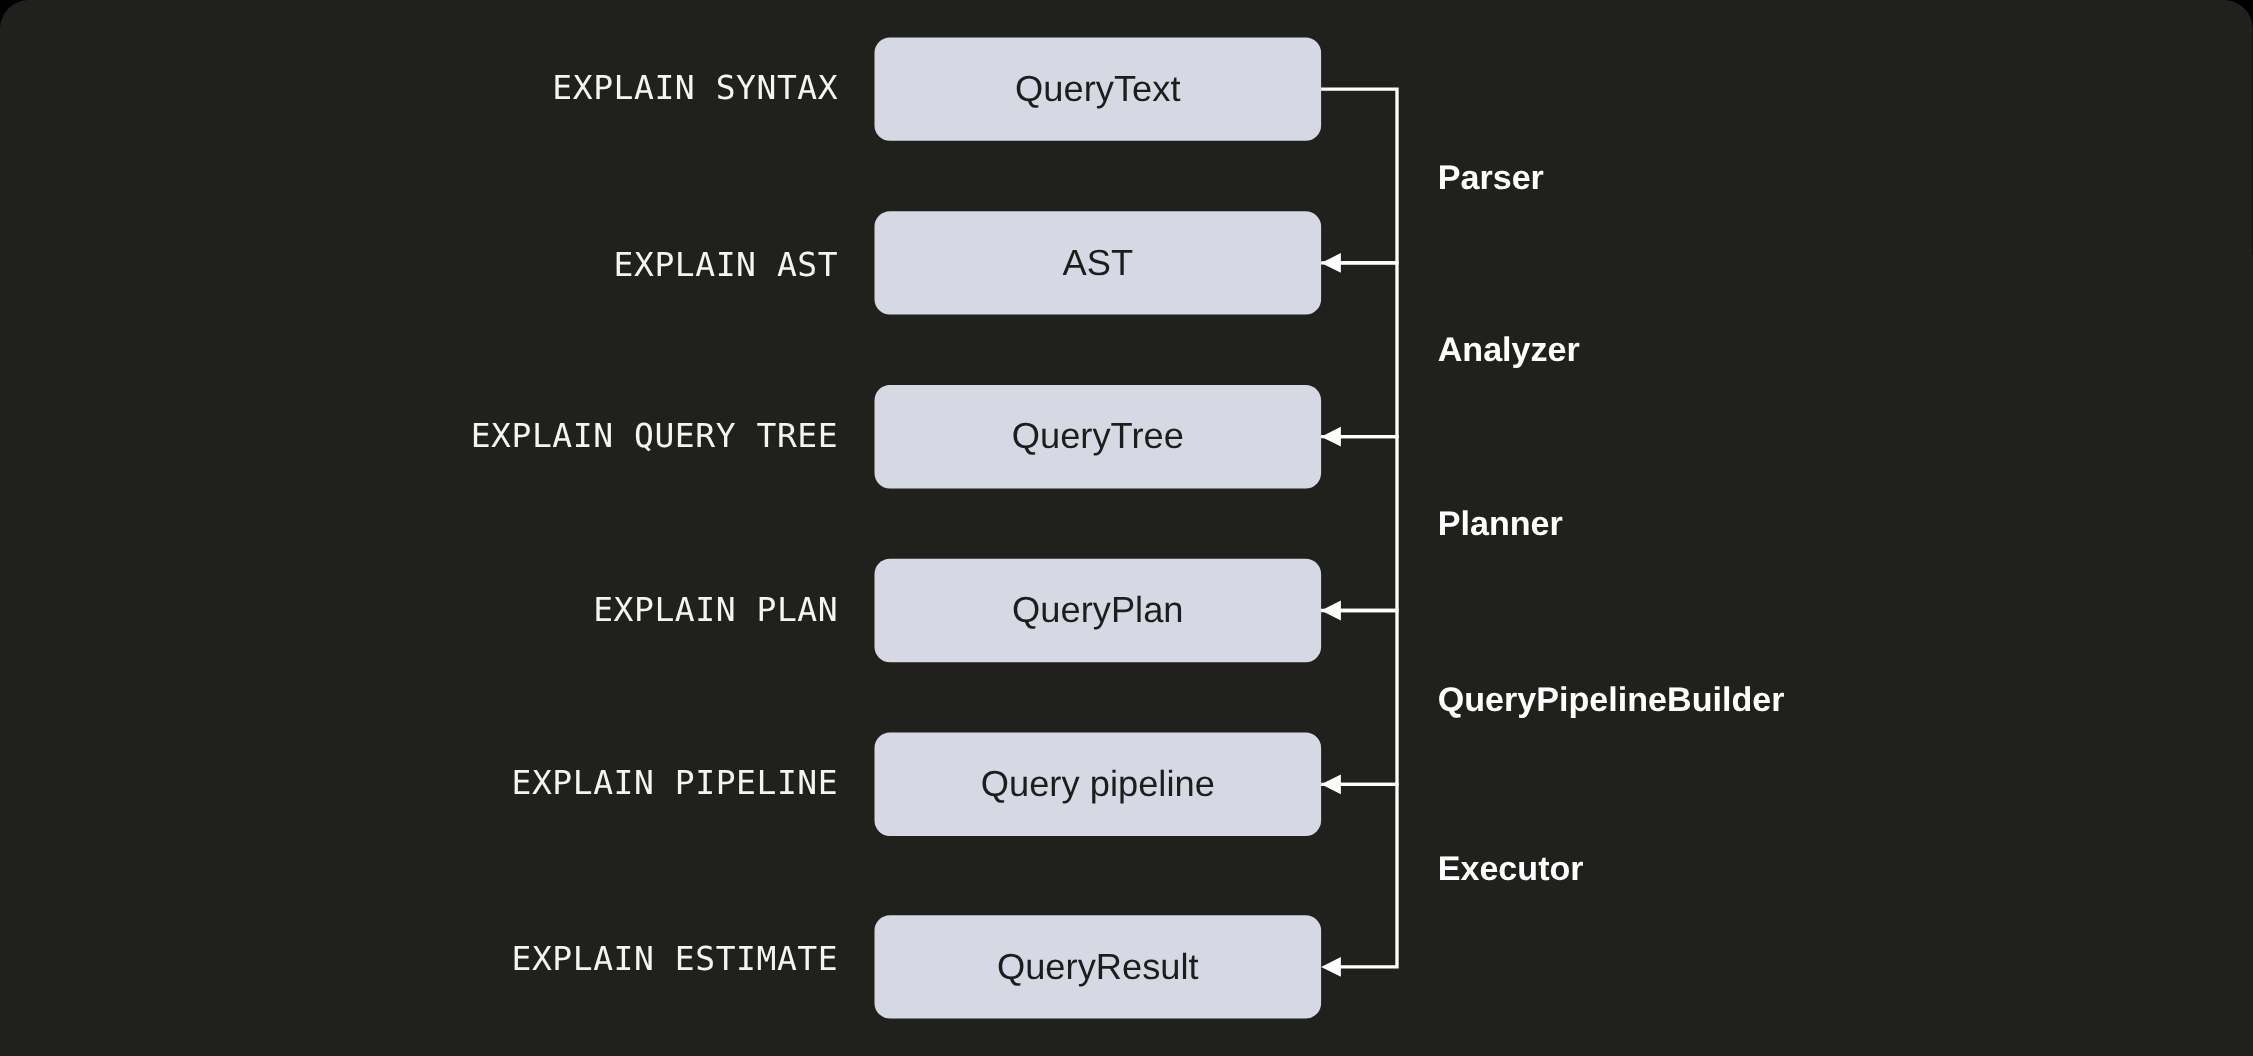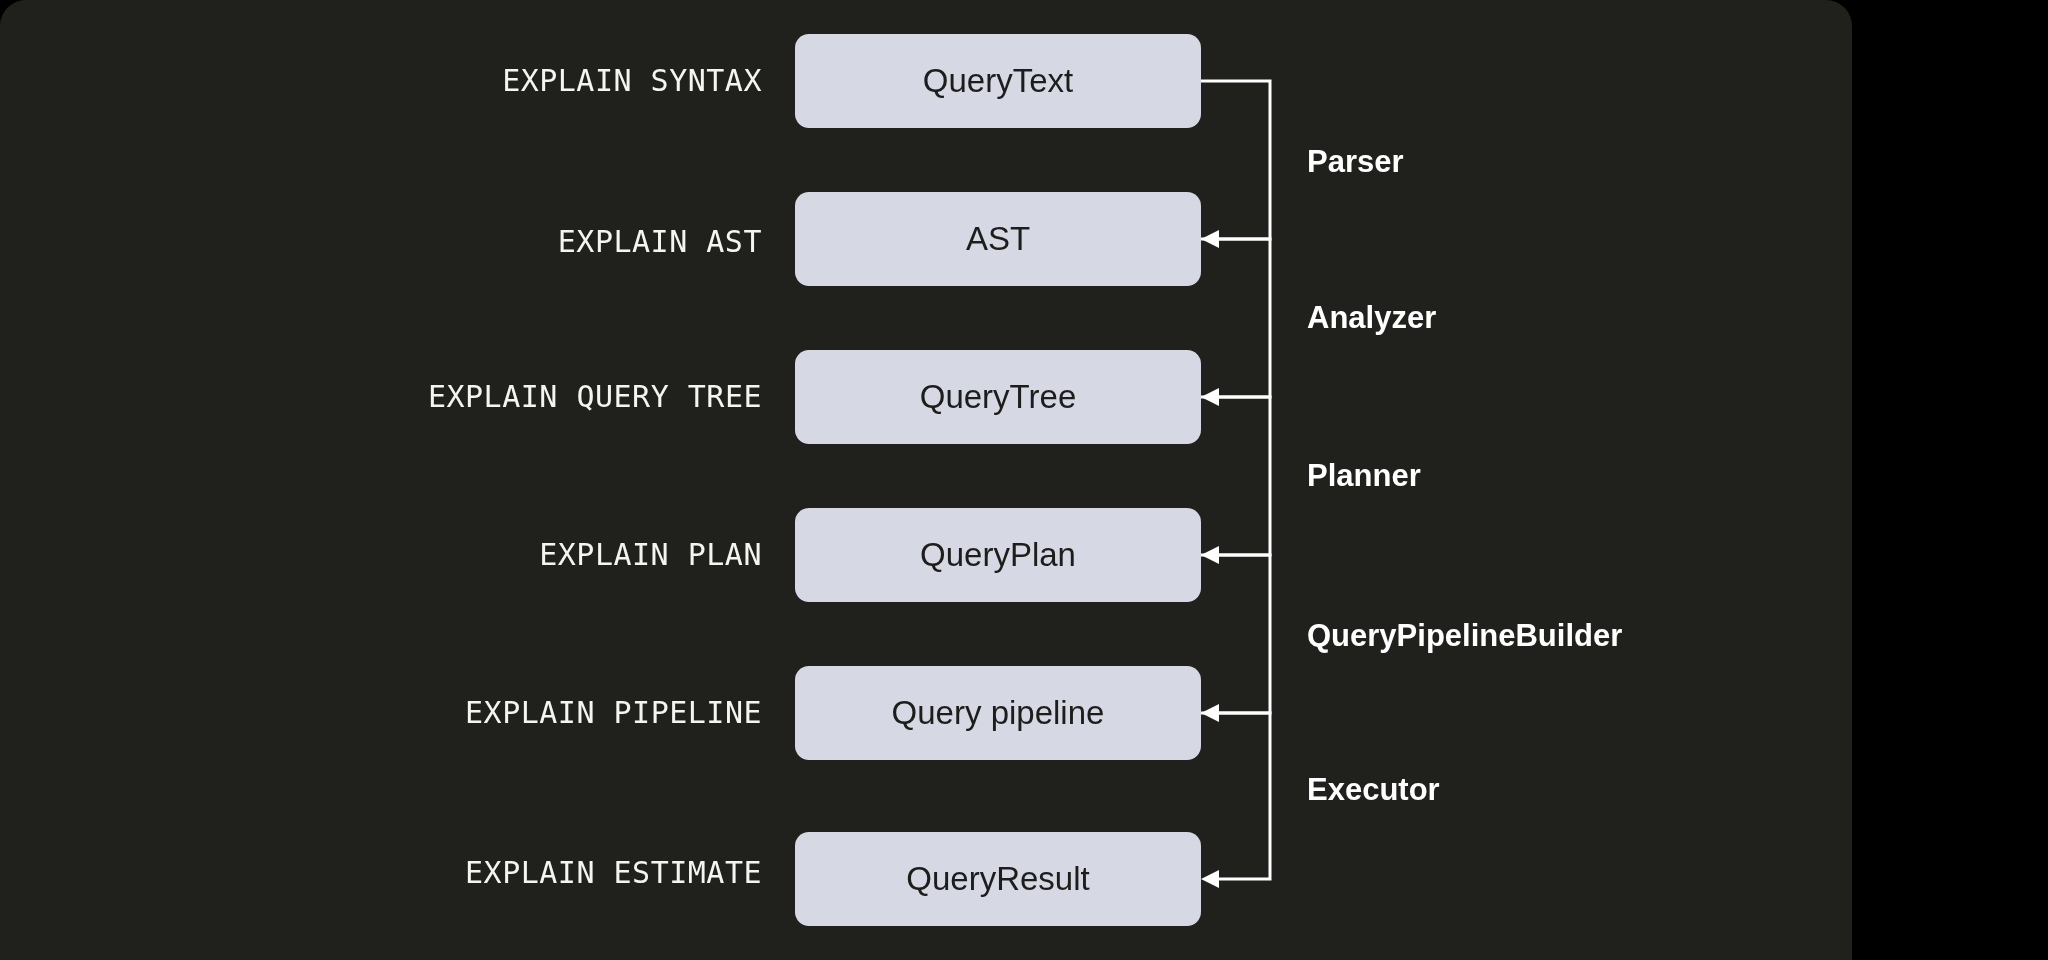--- a/index.html
+++ b/index.html
@@ -2,21 +2,21 @@
 <html><head>
 <meta charset="utf-8">
 <style>
   html, body {
     margin: 0;
     padding: 0;
     background: #000000;
   }
   #canvas {
     position: relative;
-    width: 1852px;
+    width: 2048px;
     height: 960px;
     background: #20211d;
     border-top-left-radius: 26px;
     border-top-right-radius: 26px;
     overflow: hidden;
     font-family: "Liberation Sans", sans-serif;
   }
   #diagram-svg {
     position: absolute;
     left: 0;

